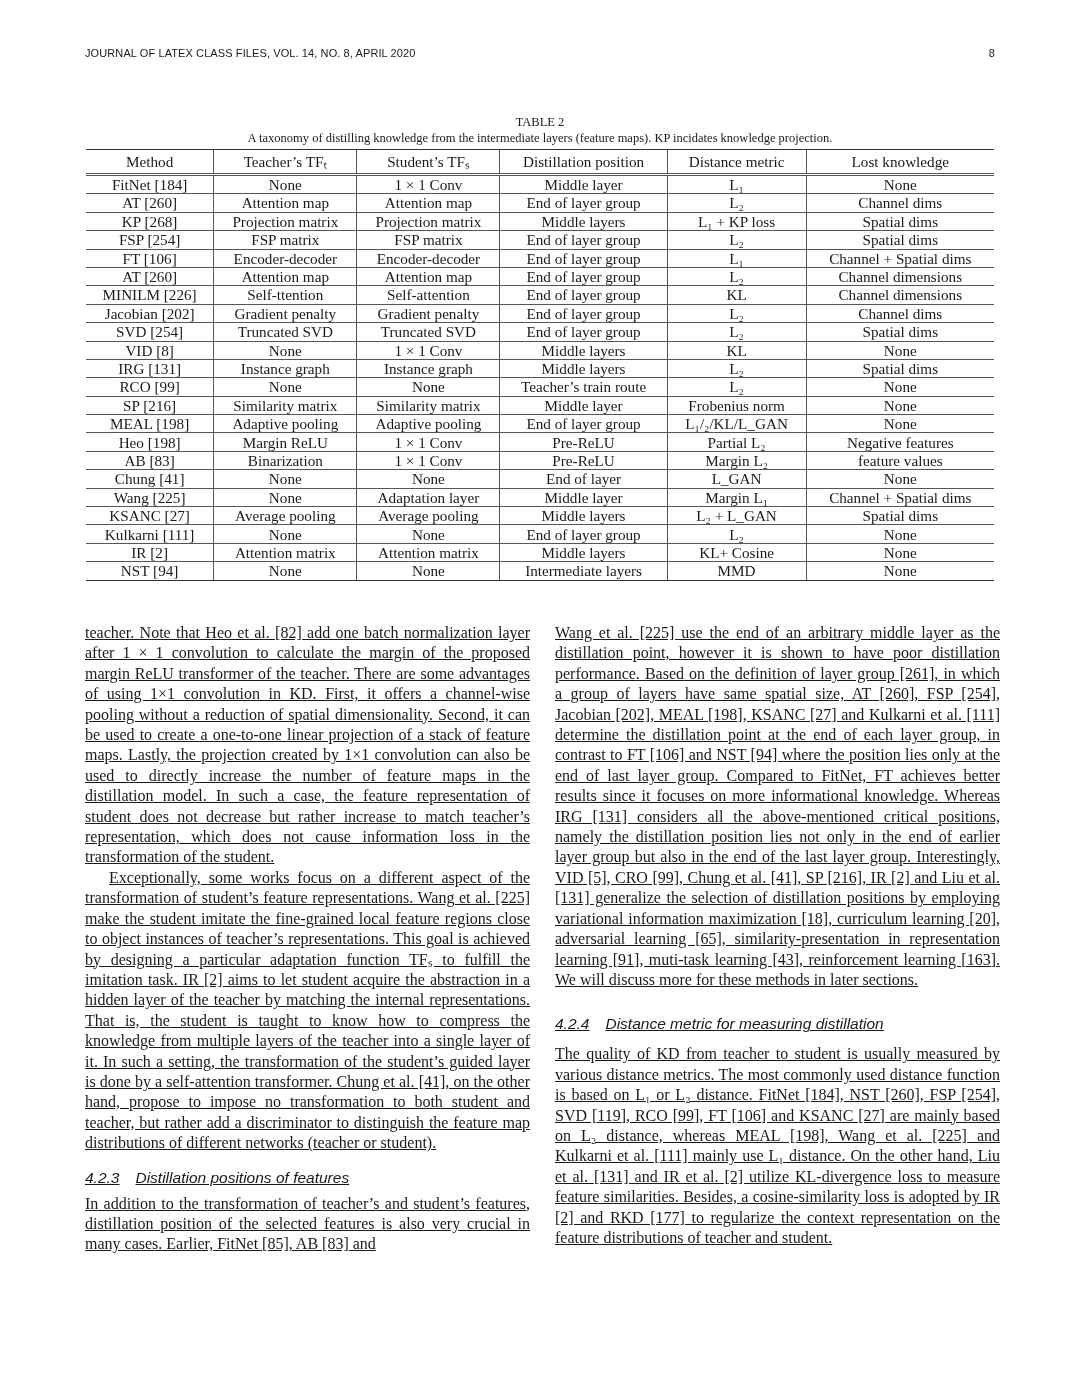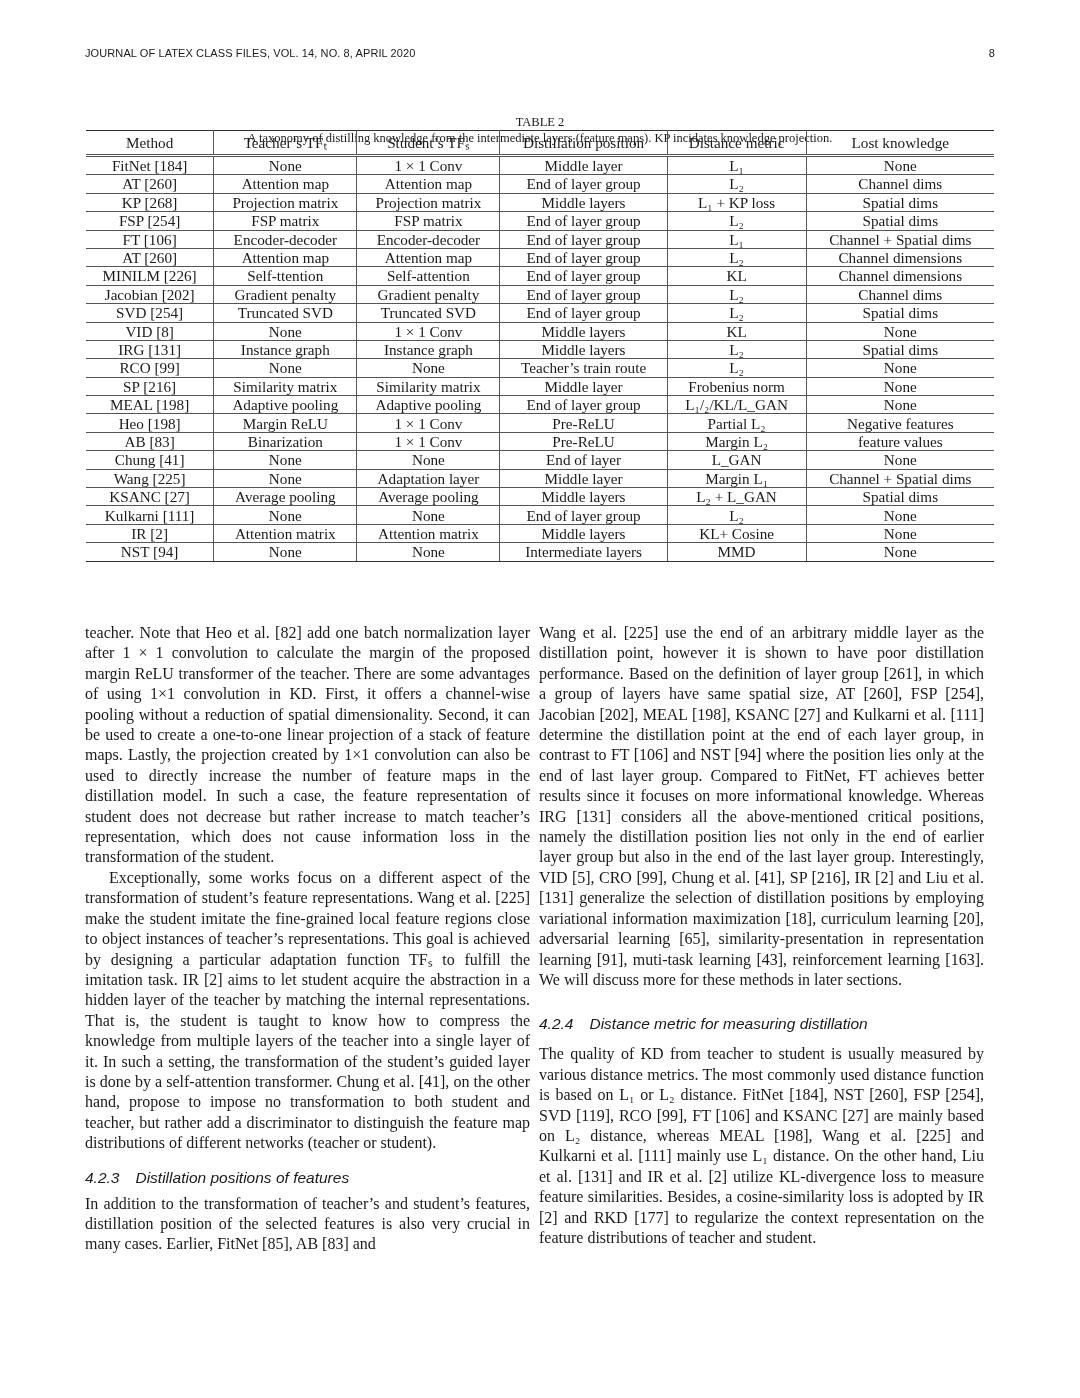--- a/index.html
+++ b/index.html
@@ -1,30 +1,30 @@
 <!DOCTYPE html>
 <html><head>
 <meta charset="utf-8">
 <style>
   html, body { margin: 0; padding: 0; background: #ffffff; }
   body { width: 1080px; height: 1398px; position: relative; overflow: hidden; color: #1a1a1a; }
   .runhead { position: absolute; top: 47px; left: 85px; width: 910px; font-family: "Liberation Sans", sans-serif; font-size: 11px; letter-spacing: 0.1px; }
   .runhead .pg { position: absolute; right: 0; top: 0; }
   .caption { position: absolute; top: 78px; left: 85px; width: 910px; text-align: center; font-family: Liberation Serif, serif; font-size: 12.5px; line-height: 16px; margin-top: 36px; }
   .tblwrap { position: absolute; top: 130px; left: 86px; width: 908px; }
-  table { border-collapse: collapse; width: 100%; font-family: "Liberation Serif", serif; font-size: 15.2px; }
+  table { border-collapse: collapse; width: 100%; font-family: "Liberation Serif", serif; font-size: 15.2px; margin-top: 19px; }
   th, td { text-align: center; padding: 0 4px; line-height: 17.2px; height: 17.4px; white-space: nowrap; border-left: 1px solid #555; border-bottom: 1px solid #555; }
   th:first-child, td:first-child { border-left: none; }
   thead tr { border-top: 1.5px solid #333; }
   th { font-weight: normal; height: 23px; line-height: 22px; border-bottom: 3px double #555; }
   tbody tr:last-child td { border-bottom: 1.5px solid #333; }
   .body-col { position: absolute; top: 623px; width: 445px; font-family: "Liberation Serif", serif; font-size: 16px; line-height: 20.4px; text-align: justify; }
   .col-left { left: 85px; }
-  .col-right { left: 539px; }
-  .body-col p { margin: 0; }
+  .col-right { left: 555px; }
+  .body-col p { margin: 0; text-decoration: underline; }
   .indent { text-indent: 24px; }
   .sechead { font-family: "Liberation Sans", sans-serif; font-style: italic; font-size: 15.5px; margin: 14px 0 6px 0 !important; line-height: 20px; text-align: left; }
   .sechead .num { margin-right: 16px; }
   .col-right .sechead { margin-top: 24px !important; margin-bottom: 10px !important; }
 </style>
 </head>
 <body>
 
 <div class="runhead">
   <span>JOURNAL OF LATEX CLASS FILES, VOL. 14, NO. 8, APRIL 2020</span>

